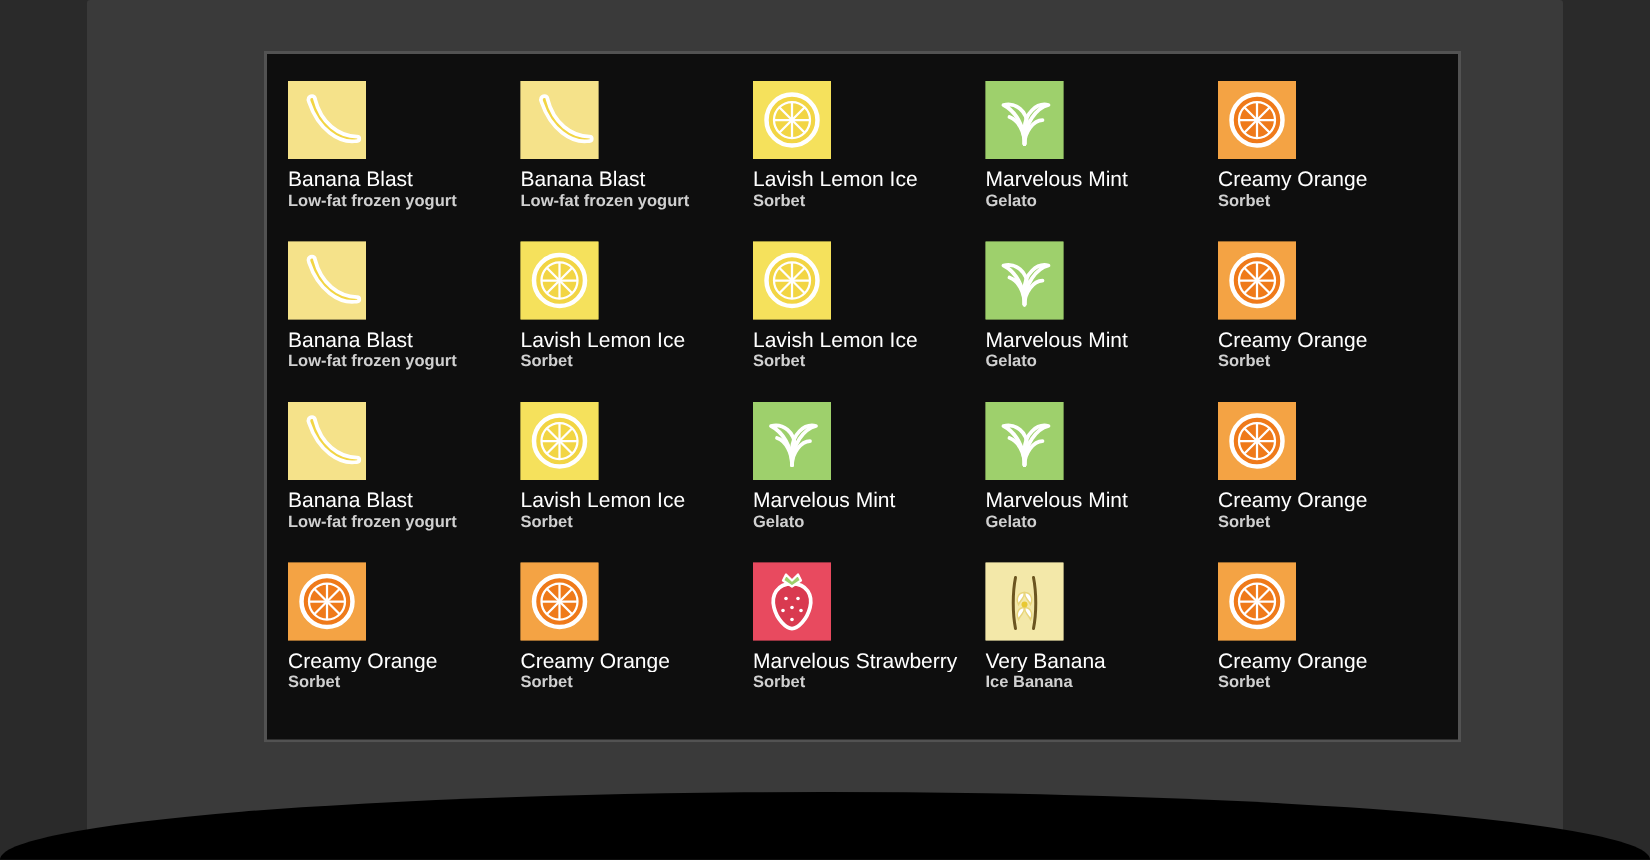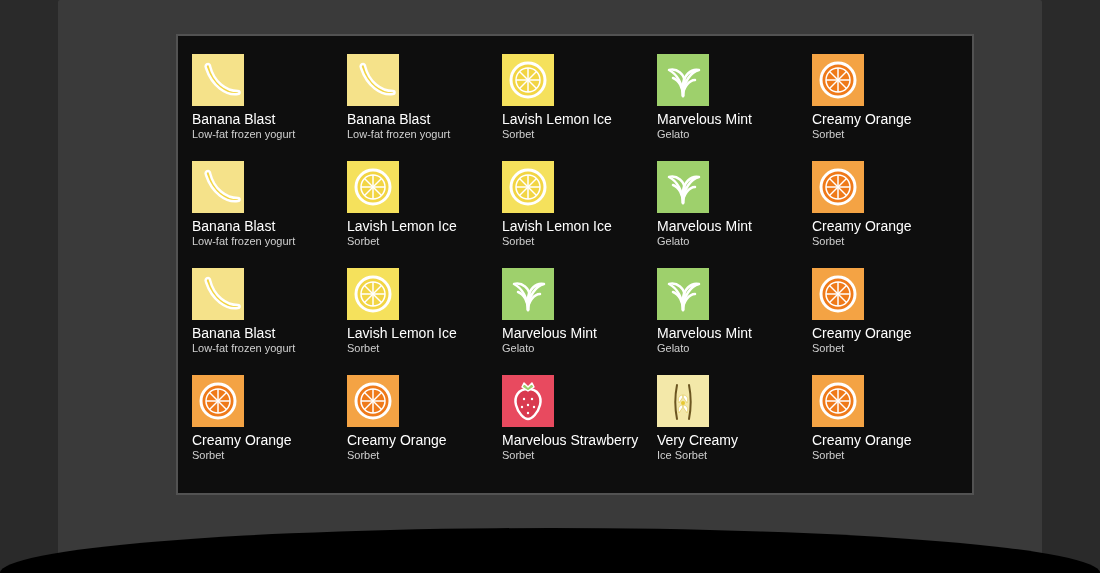--- a/index.html
+++ b/index.html
@@ -54,21 +54,21 @@
       color: #ffffff;
       font-size: 14px;
       font-weight: 400;
       margin-top: 5px;
       white-space: nowrap;
       overflow: hidden;
     }
     .tile-sub {
       color: #d0d0d0;
       font-size: 11px;
-      font-weight: 400;
+      font-weight: 700;
       margin-top: 1px;
       white-space: nowrap;
       overflow: hidden;
     }
     .base-curve {
       position: absolute;
       left: 0;
       bottom: 0;
       width: 1100px;
       height: 45px;
@@ -372,22 +372,22 @@
             </g>
             <g fill="#fff" stroke="#e8d57a" stroke-width="1">
               <path d="M26 20 C22 20 20 24 22 28 C24 24 26 24 26 20 Z"></path>
               <path d="M26 20 C30 20 32 24 30 28 C28 24 26 24 26 20 Z"></path>
               <path d="M26 30 C22 30 20 34 22 38 C24 34 26 34 26 30 Z"></path>
               <path d="M26 30 C30 30 32 34 30 38 C28 34 26 34 26 30 Z"></path>
               <circle cx="26" cy="28" r="2" fill="#e8c832" stroke="none"></circle>
             </g>
           </svg>
         </div>
-        <div class="tile-title">Very Creamy</div>
-        <div class="tile-sub">Ice Sorbet</div>
+        <div class="tile-title">Very Banana</div>
+        <div class="tile-sub">Ice Banana</div>
       </div>
       <div class="tile">
         <div class="tile-icon bg-orange">
           <svg viewBox="0 0 52 52" width="52" height="52">
             <rect width="52" height="52" fill="#f4a344"></rect>
             <circle cx="26" cy="26" r="17" fill="#ef7a1a" stroke="#fff" stroke-width="3"></circle>
             <circle cx="26" cy="26" r="12" fill="none" stroke="#fff" stroke-width="1.5"></circle>
             <g stroke="#fff" stroke-width="1.5">
               <line x1="26" y1="14" x2="26" y2="38"></line>
               <line x1="14" y1="26" x2="38" y2="26"></line>

